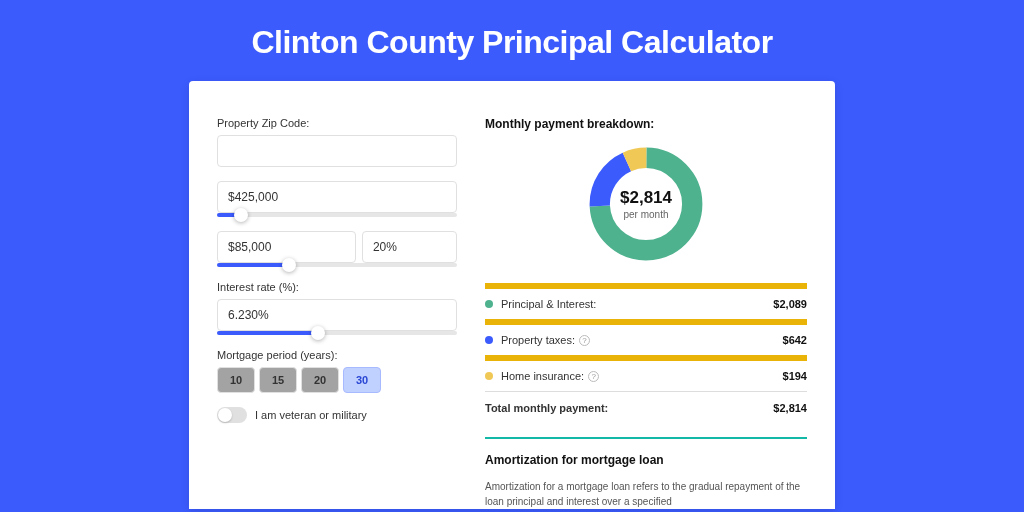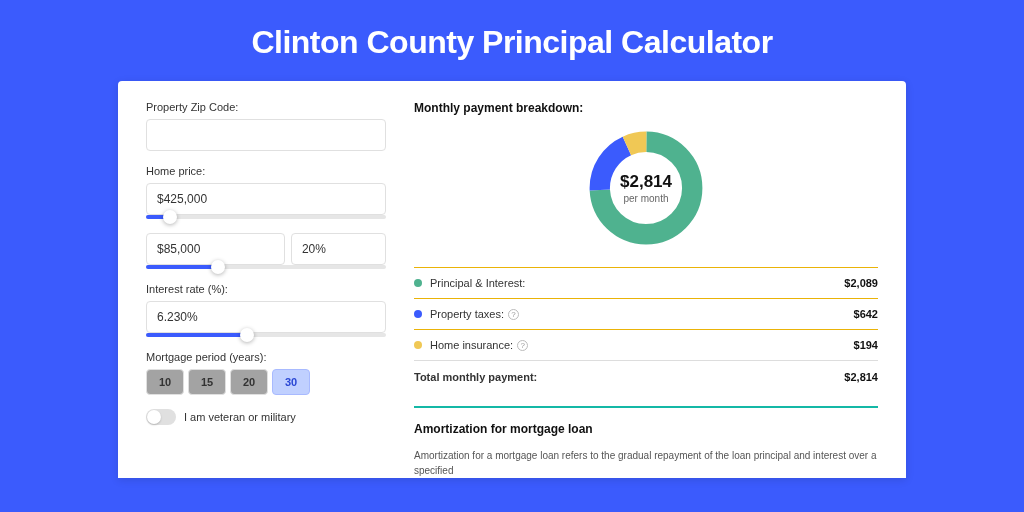--- a/index.html
+++ b/index.html
@@ -1,18 +1,18 @@
 <!DOCTYPE html>
 <html><head>
 <meta charset="utf-8">
 <style>
 * { margin: 0; padding: 0; box-sizing: border-box; font-family: -apple-system, BlinkMacSystemFont, "Segoe UI", Helvetica, Arial, sans-serif; }
 body { background: #3b5bfd; width: 1024px; height: 512px; overflow: hidden; }
 .page-title { color: #fff; font-size: 32px; font-weight: 700; text-align: center; padding: 24px 0 20px; letter-spacing: -0.5px; }
-.card { background: #fff; margin: 0 auto; width: 788px; border-radius: 4px 4px 0 0; padding: 20px 28px 0; display: flex; gap: 28px; box-shadow: 0 2px 8px rgba(0,0,0,0.12); }
+.card { background: #fff; margin: 0 auto; width: 646px; border-radius: 4px 4px 0 0; padding: 36px 28px 0; display: flex; gap: 28px; box-shadow: 0 2px 8px rgba(0,0,0,0.12); }
 .left { width: 240px; flex: 0 0 240px; }
 .right { flex: 1; }
 .field-label { font-size: 11px; color: #333; margin-bottom: 6px; display: block; }
 .input { width: 100%; border: 1px solid #e0e0e0; border-radius: 4px; padding: 8px 10px; font-size: 12px; color: #333; background: #fff; }
 .input-row { display: flex; gap: 6px; }
 .input-row .input:first-child { flex: 1.6; }
 .input-row .input:last-child { flex: 1; }
 .slider-track { position: relative; height: 4px; background: #e6e6e6; border-radius: 2px; margin-top: 0; }
 .slider-fill { position: absolute; left: 0; top: 0; height: 4px; background: #3b5bfd; border-radius: 2px; }
 .slider-thumb { position: absolute; top: 50%; transform: translate(-50%, -50%); width: 14px; height: 14px; background: #fff; border-radius: 50%; box-shadow: 0 1px 4px rgba(0,0,0,0.3); cursor: pointer; }
@@ -24,21 +24,21 @@
 .toggle { width: 30px; height: 16px; background: #e0e0e0; border-radius: 10px; position: relative; cursor: pointer; }
 .toggle-knob { position: absolute; top: 1px; left: 1px; width: 14px; height: 14px; background: #fff; border-radius: 50%; box-shadow: 0 1px 2px rgba(0,0,0,0.2); }
 .toggle-label { font-size: 11px; color: #333; }
 .section-title { font-size: 12px; font-weight: 700; color: #111; margin-bottom: 12px; }
 .donut-wrap { display: flex; justify-content: center; margin: 8px 0 18px; }
 .donut { position: relative; width: 122px; height: 122px; }
 .donut svg { width: 122px; height: 122px; }
 .donut-center { position: absolute; inset: 0; display: flex; flex-direction: column; align-items: center; justify-content: center; }
 .donut-amount { font-size: 17px; font-weight: 700; color: #111; }
 .donut-sub { font-size: 10px; color: #666; margin-top: 1px; }
-.breakdown-row { display: flex; align-items: center; padding: 9px 0; border-top: 1px solid #eab308; font-size: 11px; }
+.breakdown-row { display: flex; align-items: center; padding: 9px 0; border-top: 6px solid #eab308; font-size: 11px; }
 .breakdown-row:first-of-type { border-top: none; }
 .dot { width: 8px; height: 8px; border-radius: 50%; margin-right: 8px; flex-shrink: 0; }
 .breakdown-label { flex: 1; color: #333; display: flex; align-items: center; gap: 4px; }
 .help-icon { width: 11px; height: 11px; border: 1px solid #bbb; border-radius: 50%; display: inline-flex; align-items: center; justify-content: center; font-size: 8px; color: #999; }
 .breakdown-value { font-weight: 600; color: #111; }
 .breakdown-row.total { border-top: 1px solid #ddd; padding-top: 10px; align-items: center; }
 .breakdown-row.total .breakdown-label { font-weight: 700; }
 .breakdown-row.total .breakdown-value { font-weight: 700; }
 .amort-section { border-top: 2px solid #14b8a6; margin-top: 14px; padding-top: 14px; }
 .amort-text { font-size: 10px; color: #555; line-height: 1.5; margin-top: 8px; }
@@ -50,21 +50,20 @@
 
 <div class="card">
   <div class="left">
 
     <div class="field-group">
       <label class="field-label">Property Zip Code:</label>
       <input class="input" value="" style="">
     </div>
 
     <div class="field-group">
-      <label class="field-label">Home price:</label>
       <input class="input" value="$425,000" style="">
       <div class="slider-track">
         <div class="slider-fill" style="width:10%"></div>
         <div class="slider-thumb" style="left:10%"></div>
       </div>
     </div>
 
     <div class="field-group">
       <div class="input-row">
         <input class="input" value="$85,000" style="">

